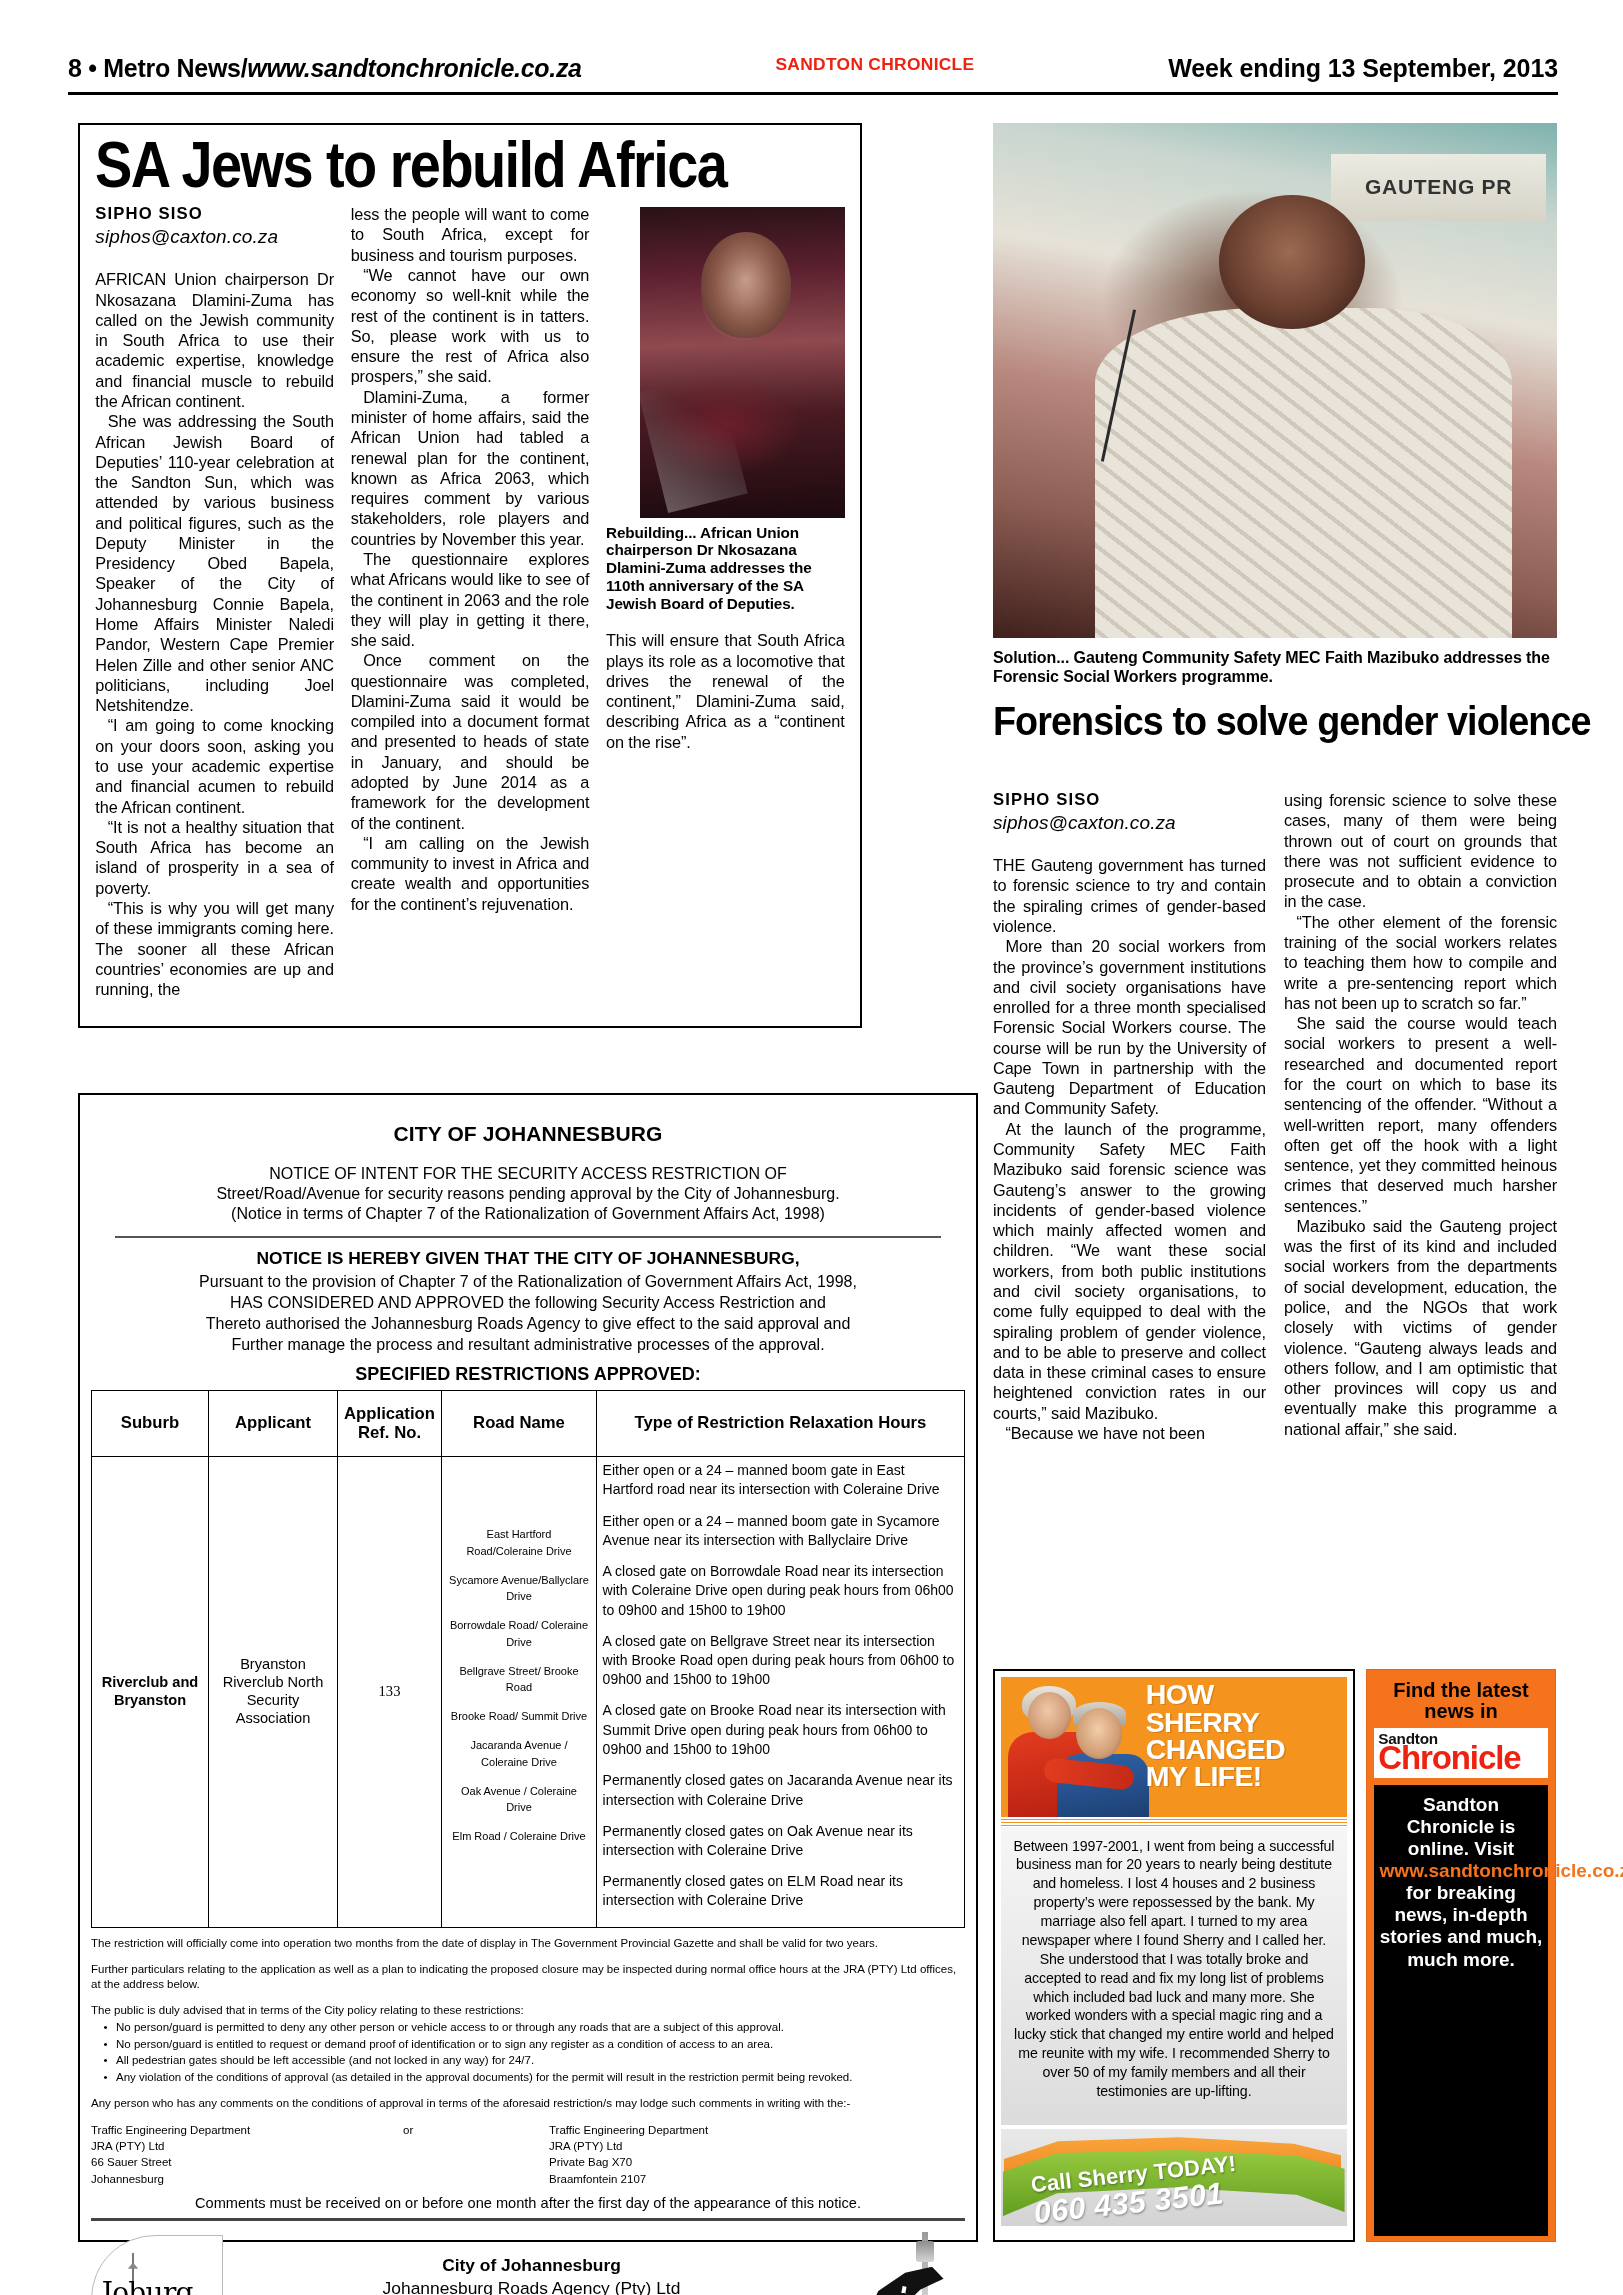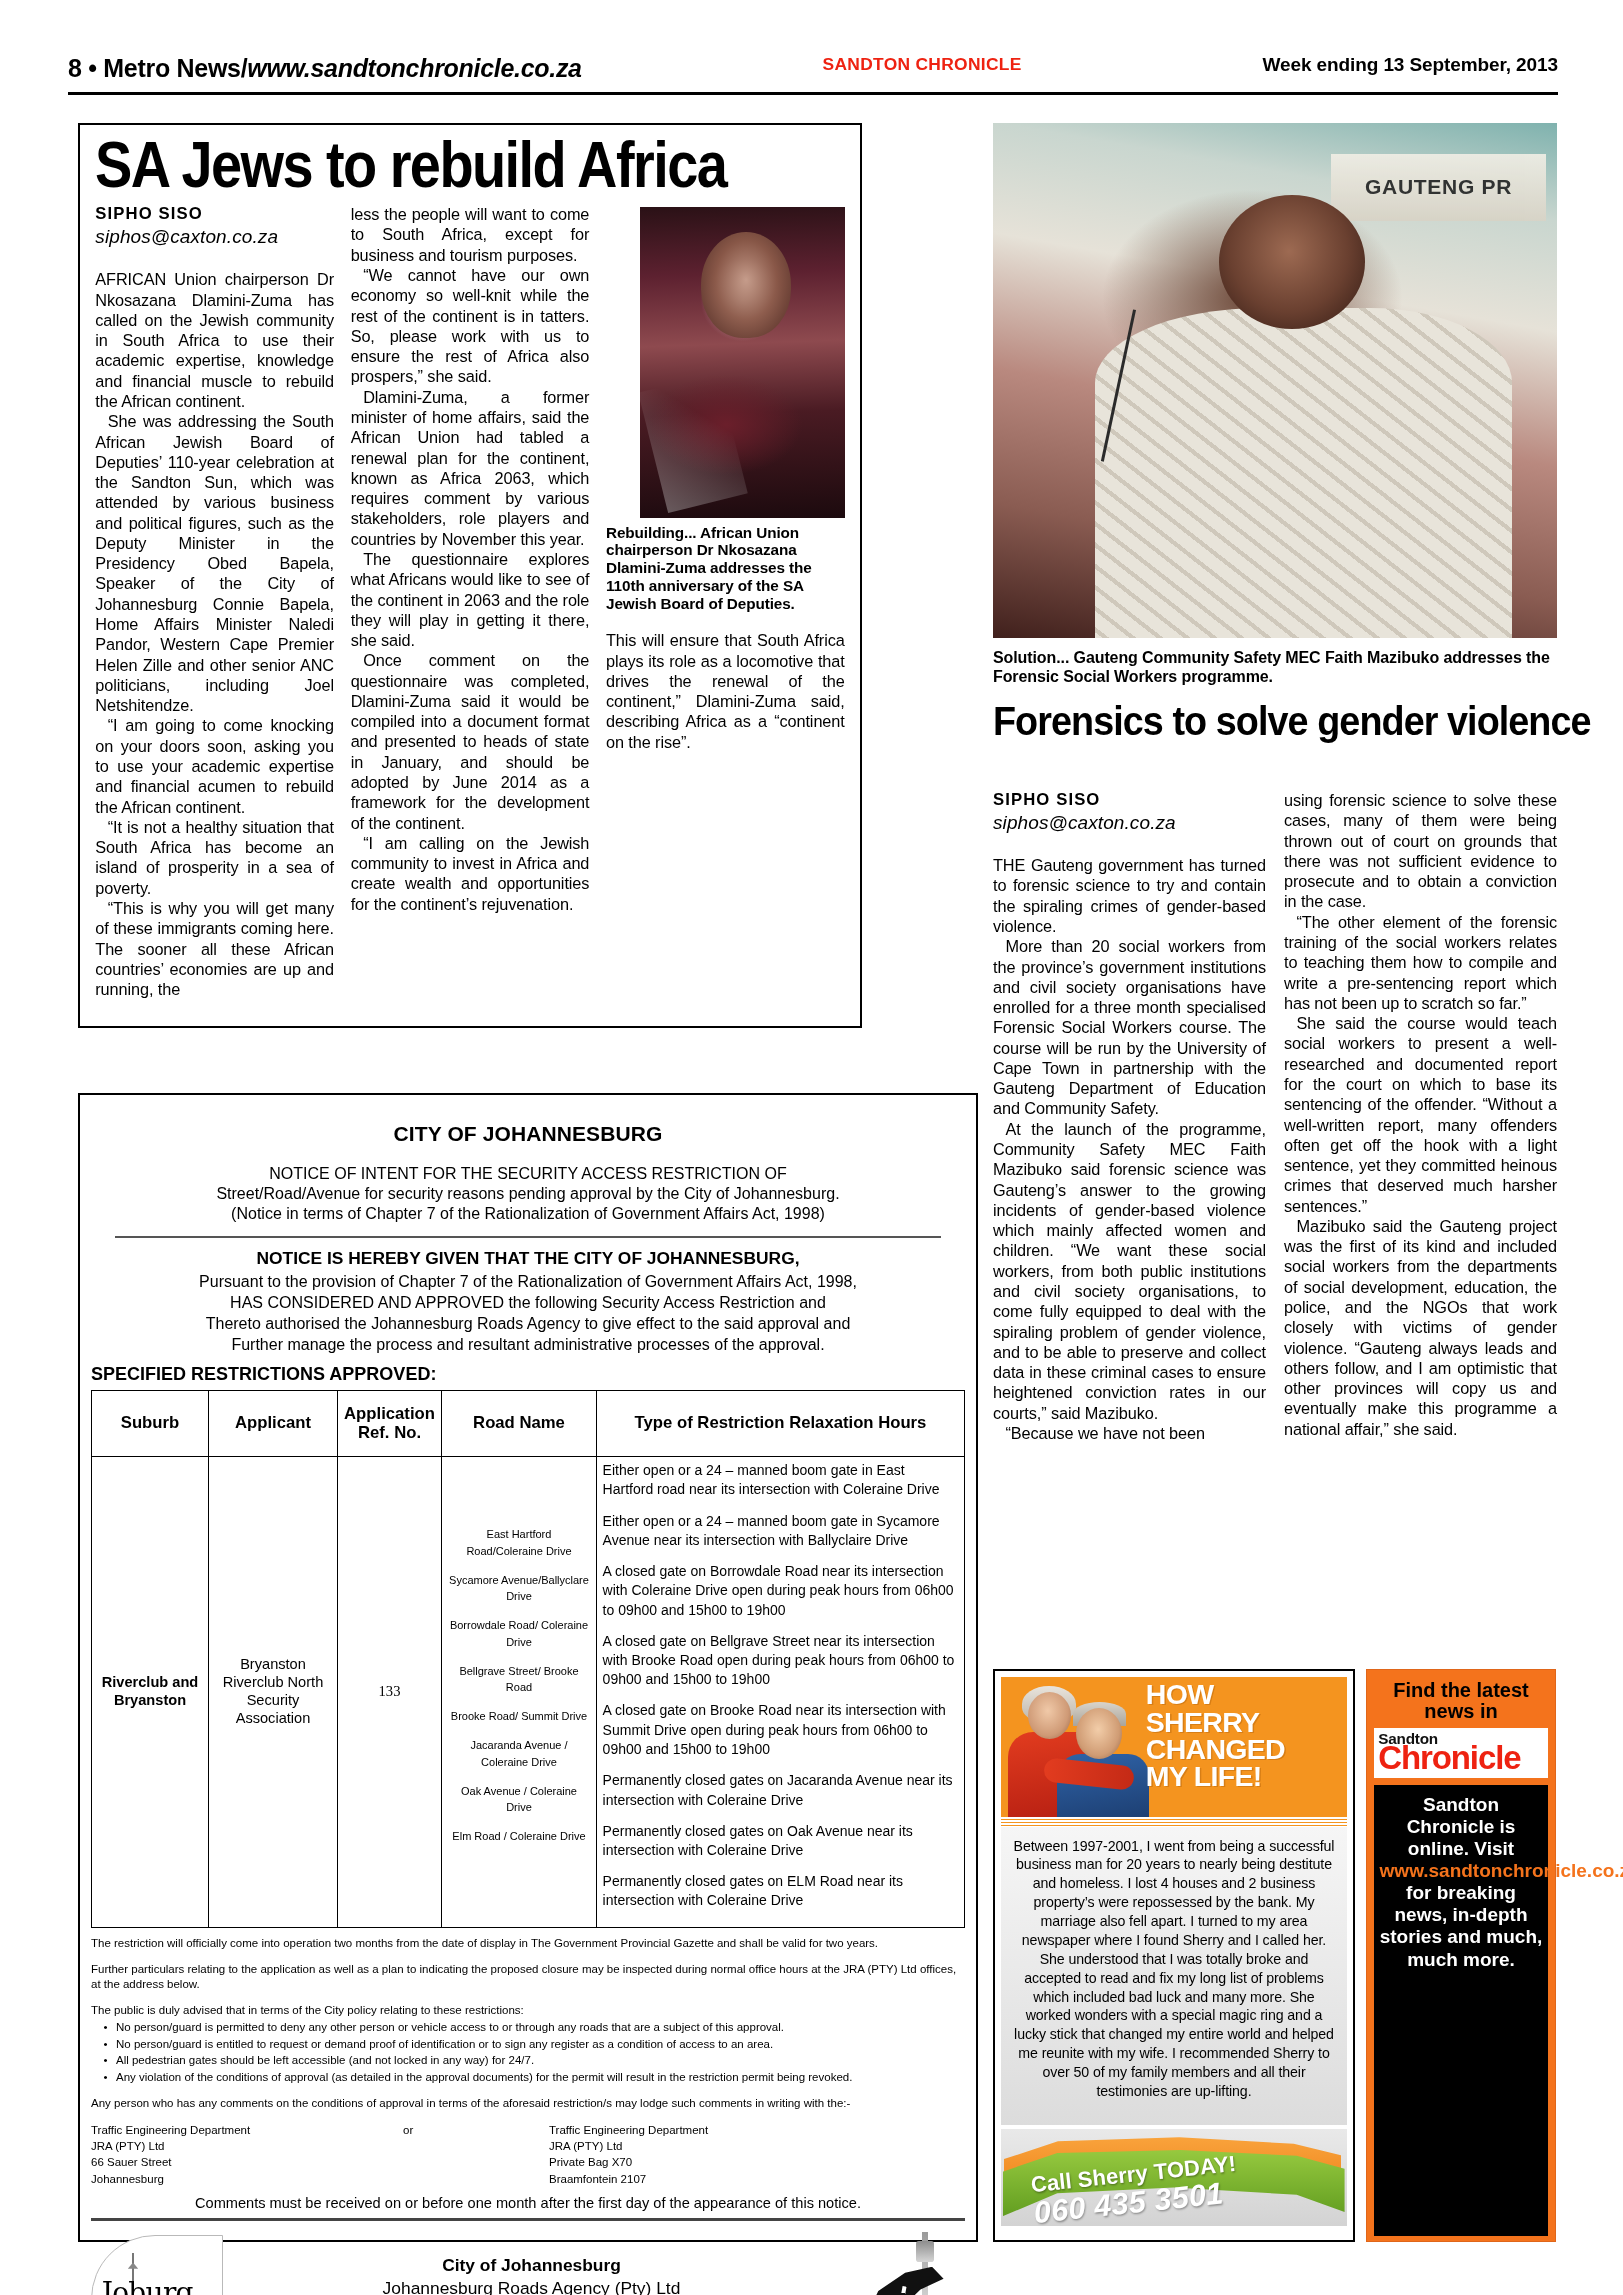--- a/index.html
+++ b/index.html
@@ -13,21 +13,21 @@
   }
 
   
   .masthead {
     position: absolute; left: 68px; top: 54px; width: 1490px; height: 36px;
     display: flex; align-items: flex-start; justify-content: space-between;
   }
   .mh-left   { font-size: 25px; font-weight: 700; letter-spacing: -0.3px; white-space: nowrap; }
   .mh-left i { font-style: italic; font-weight: 700; }
   .mh-center { font-size: 17.4px; font-weight: 700; color: #ee2211; letter-spacing: 0.3px; white-space: nowrap; }
-  .mh-right  { font-size: 19px; font-weight: 700; letter-spacing: -0.1px; white-space: nowrap; }
+  .mh-right  { font-size: 25px; font-weight: 700; letter-spacing: -0.1px; white-space: nowrap; }
   .mh-rule {
     position: absolute; left: 68px; top: 92px; width: 1490px; height: 2.8px; background: #000;
   }
 
   
   .story-box {
     position: absolute; left: 78px; top: 123px; width: 784px; height: 905px;
     border: 2.1px solid #000; background: #fff;
     padding: 9.7px 15.3px 7px 15.3px;
   }
@@ -121,21 +121,21 @@
   .notice {
     position: absolute; left: 78px; top: 1093px; width: 900px; height: 1149px;
     border: 2.1px solid #000; background: #fff; padding: 12.5px 11px 5.6px 11px;
     font-family: "Liberation Sans", sans-serif;
   }
   .n-title { text-align: center; font-size: 21px; font-weight: 700; letter-spacing: 0.1px; margin: 14px 0 18px; }
   .n-sub   { text-align: center; font-size: 16px; line-height: 1.28; }
   .n-rule  { height: 2.1px; background: #555; margin: 11px 23.6px 9.7px; }
   .n-given { text-align: center; font-size: 17.4px; font-weight: 700; margin-bottom: 3.5px; }
   .n-para  { text-align: center; font-size: 16px; line-height: 1.3; }
-  .n-spec  { text-align: left; font-size: 18px; font-weight: 700; margin: 8.3px 0 5.6px; }
+  .n-spec  { text-align: center; font-size: 18px; font-weight: 700; margin: 8.3px 0 5.6px; }
 
   table.restr { width: 100%; border-collapse: collapse; table-layout: fixed; }
   table.restr th, table.restr td { border: 1.4px solid #000; vertical-align: middle; }
   table.restr th {
     font-size: 16.7px; font-weight: 700; text-align: center; padding: 14px 2.8px; line-height: 1.1;
   }
   table.restr td { padding: 4.2px 5.6px; }
   .c-suburb   { width: 117px; }
   .c-applic   { width: 129px; }
   .c-refno    { width: 104px; }

